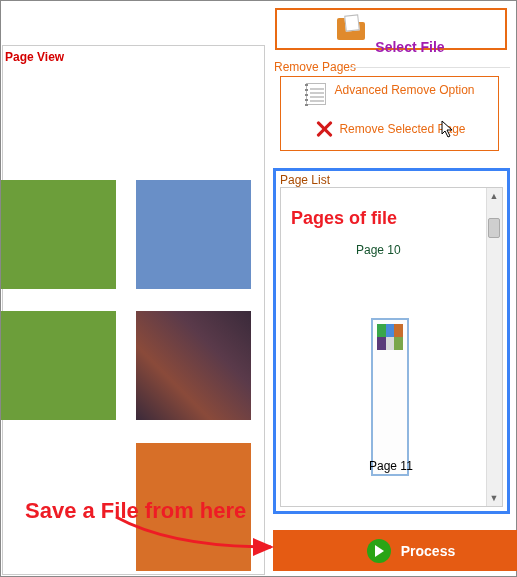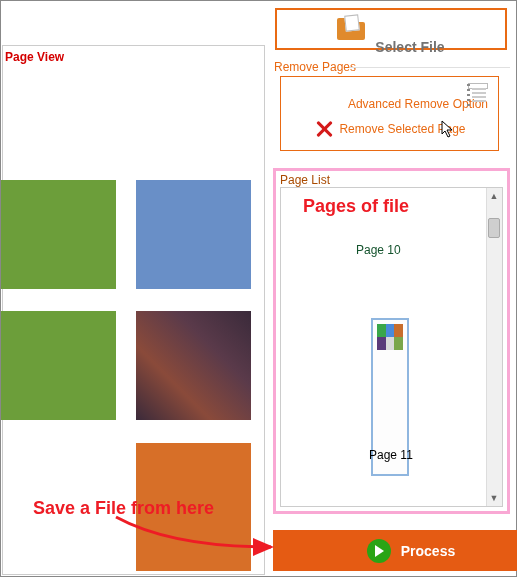--- a/index.html
+++ b/index.html
@@ -11,47 +11,47 @@
 
   .tile-green1 { position: absolute; left: 0; top: 179px; width: 115px; height: 109px; background: #6c9e3a; }
   .tile-blue1 { position: absolute; left: 135px; top: 179px; width: 115px; height: 109px; background: #698fc7; }
   .tile-green2 { position: absolute; left: 0; top: 310px; width: 115px; height: 109px; background: #6c9e3a; }
   .tile-texture { position: absolute; left: 135px; top: 310px; width: 115px; height: 109px; background: linear-gradient(45deg, #3b2a3a, #8a4a3a, #5a3a4a, #3a2a3a); }
   .tile-orange { position: absolute; left: 135px; top: 442px; width: 115px; height: 128px; background: #d76f28; }
 
   .right-pane { position: absolute; left: 265px; top: 1px; width: 251px; height: 575px; }
 
   .select-file-btn { position: absolute; left: 9px; top: 6px; width: 232px; height: 42px; border: 2px solid #e96a13; background: #fff; display: flex; align-items: center; justify-content: center; gap: 10px; cursor: pointer; }
-  .select-file-btn span.lbl { color: #737373; font-weight: bold; font-size: 14px; margin-top: 36px; }
+  .select-file-btn span.lbl { color: #a21caf; font-weight: bold; font-size: 14px; margin-top: 36px; }
 
   .remove-pages-label { position: absolute; left: 8px; top: 58px; color: #e96a13; font-size: 12px; }
   .remove-pages-divider { position: absolute; left: 84px; top: 65px; width: 160px; height: 1px; background: #e0e0e0; }
   .remove-pages-box { position: absolute; left: 14px; top: 74px; width: 219px; height: 75px; border: 1px solid #e96a13; background: #fff; }
-  .adv-remove-btn { position: absolute; left: 12px; top: 6px; width: 195px; height: 28px; display: flex; align-items: flex-end; justify-content: center; gap: 8px; cursor: pointer; color: #e96a13; font-size: 12px; flex-direction: column; }
+  .adv-remove-btn { position: absolute; left: 12px; top: 6px; width: 195px; height: 28px; display: flex; align-items: flex-start; justify-content: center; gap: 8px; cursor: pointer; color: #e96a13; font-size: 12px; }
   .remove-sel-btn { position: absolute; left: 12px; top: 38px; width: 195px; height: 28px; display: flex; align-items: center; justify-content: center; gap: 6px; cursor: pointer; color: #e96a13; font-size: 12px; }
 
-  .page-list-box { position: absolute; left: 7px; top: 166px; width: 237px; height: 346px; border: 3px solid #f9a8d4; background: #fff; }
+  .page-list-box { position: absolute; left: 7px; top: 166px; width: 237px; height: 346px; border: 3px solid #3b82f6; background: #fff; }
   .page-list-title { position: absolute; left: 4px; top: 2px; color: #a94a00; font-size: 12px; }
   .page-list-inner { position: absolute; left: 4px; top: 16px; right: 4px; bottom: 4px; border: 1px solid #ccc; background: #fff; }
   .scrollbar-track { position: absolute; right: 0; top: 0; width: 16px; height: 100%; background: #f0f0f0; border-left: 1px solid #ddd; }
   .scrollbar-thumb { position: absolute; right: 2px; top: 30px; width: 12px; height: 20px; background: #cfcfcf; border: 1px solid #aaa; border-radius: 2px; }
   .scrollbar-up { position: absolute; right: 0; top: 0; width: 16px; height: 16px; display: flex; align-items: center; justify-content: center; color: #666; font-size: 9px; }
   .scrollbar-down { position: absolute; right: 0; bottom: 0; width: 16px; height: 16px; display: flex; align-items: center; justify-content: center; color: #666; font-size: 9px; }
-  .annotation-pagesoffile { position: absolute; left: 10px; top: 8px; color: #ee1c25; font-weight: bold; font-size: 18px; z-index: 4; margin-left: 12px; }
+  .annotation-pagesoffile { position: absolute; left: 10px; top: 20px; color: #ee1c25; font-weight: bold; font-size: 18px; z-index: 4; }
   .page-label-10 { position: absolute; left: 75px; top: 55px; color: #14532d; font-size: 12px; }
   .page-thumb { position: absolute; left: 90px; top: 130px; width: 38px; height: 158px; border: 2px solid #8fb6df; background: #fdfdfd; }
   .thumb-mosaic { position: absolute; left: 4px; top: 4px; width: 26px; height: 26px; background:
      linear-gradient(90deg,#3aa64a 0 33%, #4a8ada 33% 66%, #c76d2c 66% 100%),
      linear-gradient(90deg,#5a3a7a 0 33%, #dadada 33% 66%, #7aa64a 66% 100%);
      background-size: 100% 50%, 100% 50%;
      background-position: 0 0, 0 100%;
      background-repeat: no-repeat; }
-  .page-label-11-txt { position: absolute; left: 88px; top: 260px; color: #000; font-size: 12px; }
+  .page-label-11-txt { position: absolute; left: 88px; top: 271px; color: #000; font-size: 12px; }
 
-  .annotation-save { position: absolute; left: 32px; top: 497px; color: #ee1c25; font-weight: bold; font-size: 18px; z-index: 6; }
+  .annotation-save { position: absolute; left: 24px; top: 497px; color: #ee1c25; font-weight: bold; font-size: 22px; z-index: 6; }
   .arrow-svg { position: absolute; left: 110px; top: 506px; z-index: 6; pointer-events: none; }
 
   .process-btn { position: absolute; left: 7px; top: 528px; width: 276px; height: 41px; background: #e55b13; display: flex; align-items: center; justify-content: center; gap: 10px; cursor: pointer; }
   .process-btn .lbl { color: #fff; font-weight: bold; font-size: 14px; }
   .play-circle { width: 24px; height: 24px; border-radius: 50%; background: #2aa415; display: flex; align-items: center; justify-content: center; }
   .play-circle::after { content: ""; width: 0; height: 0; border-left: 9px solid #fff; border-top: 6px solid transparent; border-bottom: 6px solid transparent; margin-left: 2px; }
 
   .folder-icon { width: 28px; height: 22px; position: relative; }
   .folder-icon .back { position: absolute; left: 0; top: 4px; width: 28px; height: 18px; background: #e08a2c; border-radius: 2px; }
   .folder-icon .tab { position: absolute; left: 0; top: 0; width: 12px; height: 6px; background: #e08a2c; border-radius: 2px 2px 0 0; }

